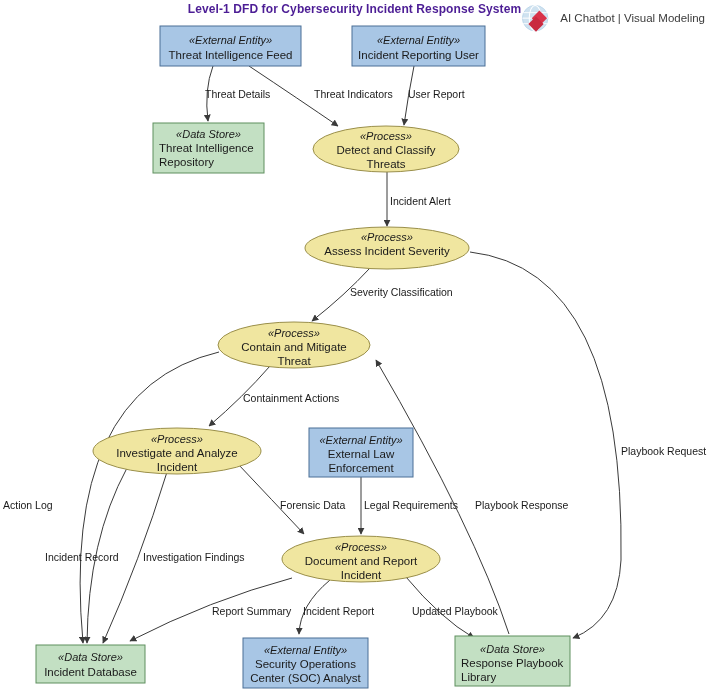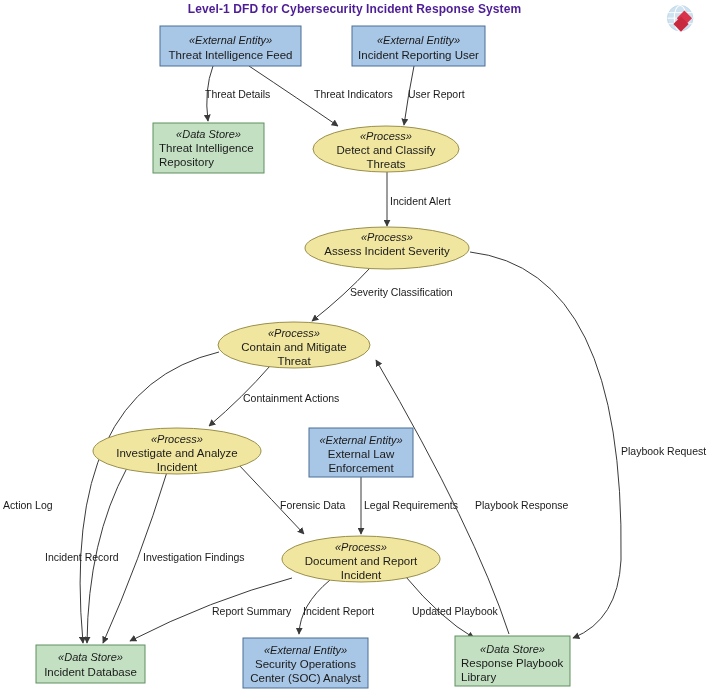--- a/index.html
+++ b/index.html
@@ -105,20 +105,21 @@
   <svg class="brand-logo" viewBox="0 0 40 40">
     <circle cx="19" cy="19" r="15" fill="#cfe2f0" stroke="#b9d4e8" stroke-width="1"></circle>
     <ellipse cx="19" cy="19" rx="7" ry="15" fill="none" stroke="#ffffff" stroke-width="1.2"></ellipse>
     <line x1="4" y1="19" x2="34" y2="19" stroke="#ffffff" stroke-width="1.2"></line>
     <path d="M4.8 12.5 H33.2" stroke="#ffffff" stroke-width="1"></path>
     <path d="M4.8 25.5 H33.2" stroke="#ffffff" stroke-width="1"></path>
     <path d="M24 10 L33 19 L24 28 L15 19 Z" fill="#d8334a"></path>
     <path d="M20 17 L29 26 L20 35 L11 26 Z" fill="#c9293f"></path>
   </svg>
   <span class="brand-text">
+    <span class="brand-title">AI Chatbot | Visual Modeling</span>
   </span>
 </div>
 
 <svg id="canvas" viewBox="0 0 709 691">
   <defs>
     <marker id="arrow" viewBox="0 0 10 10" refX="9" refY="5" markerWidth="7" markerHeight="7" orient="auto-start-reverse">
       <path d="M 0 0 L 10 5 L 0 10 z" fill="#3a3a3a"></path>
     </marker>
   </defs>
 

